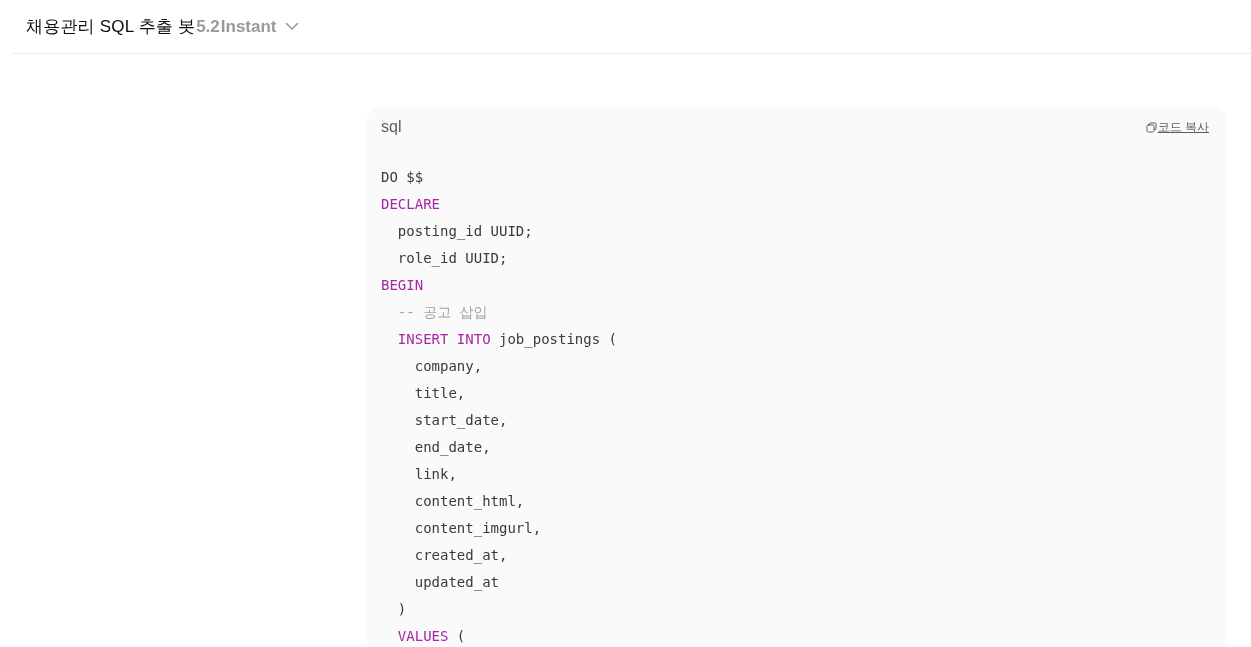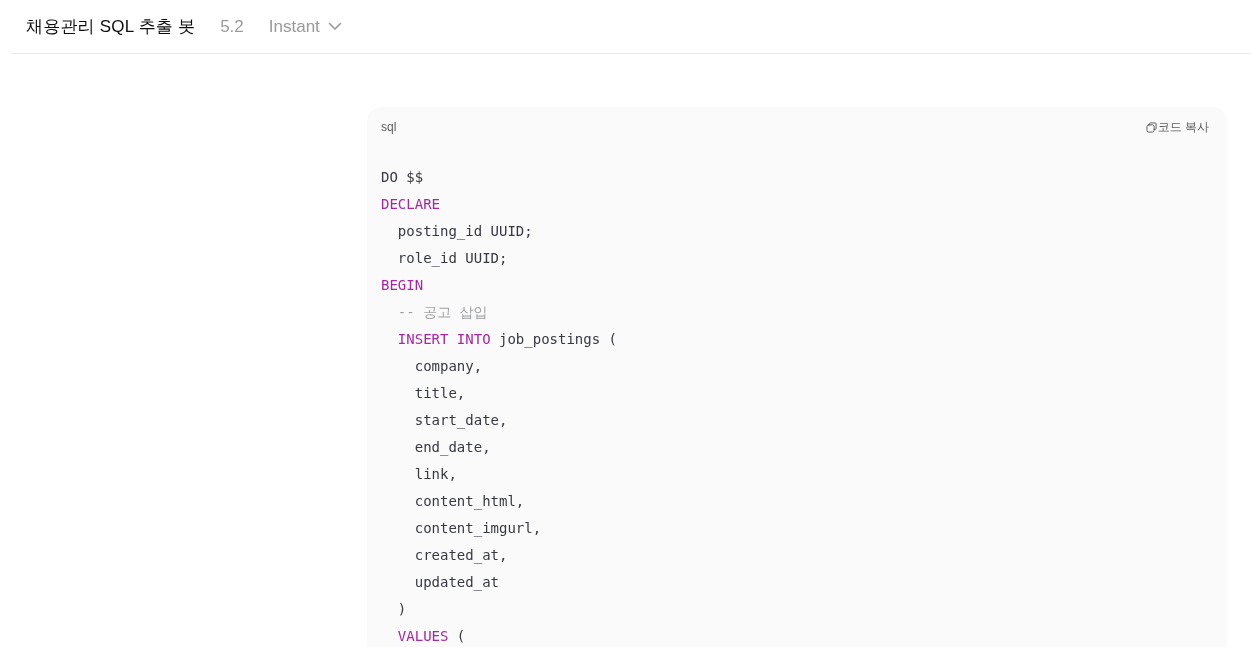--- a/index.html
+++ b/index.html
@@ -33,55 +33,56 @@
     user-select: none;
   }
   .chat-title {
     font-size: 17px;
     font-weight: 500;
     color: var(--title-text);
     letter-spacing: 0.2px;
   }
   .model-label {
     font-size: 17px;
-    font-weight: 400;
+    font-weight: 700;
     color: var(--muted-text);
-    margin-left: 25px;
+    margin-left: 1px;
   }
   .chevron {
     margin-left: 8px;
     display: flex; align-items: center;
     color: var(--muted-text);
   }
   .codeblock {
     position: absolute;
     left: 367px; top: 107px;
     width: 860px; height: 800px;
     background: var(--code-background);
     border-radius: 14px;
   }
   .code-header {
     display: flex;
     justify-content: space-between;
     align-items: flex-start;
     padding: 13px 18px 0 14px;
   }
   .lang-label {
-    font-size: 12px;
+    font-size: 16px;
     line-height: 14px;
     color: var(--secondary-text);
   }
   .copy-btn {
     display: flex; align-items: center;
     background: none; border: none;
     font-family: "Liberation Sans", sans-serif;
     font-size: 12px;
     line-height: 14px;
     color: var(--secondary-text);
     cursor: pointer;
+    text-decoration: underline;
   }
   .copy-btn svg { display: block; }
   pre.code {
     margin: 0;
     padding: 30px 14px 24px 14px;
     font-family: "DejaVu Sans Mono", "Liberation Mono", monospace;
     font-size: 14px;
     line-height: 27px;
     color: var(--code-text);
   }

